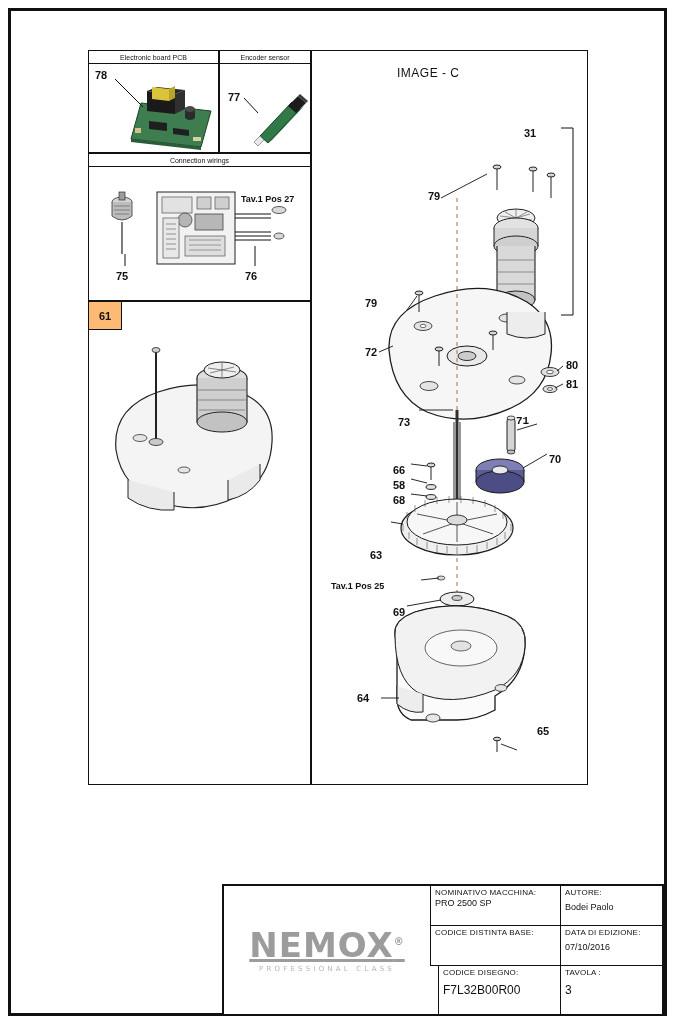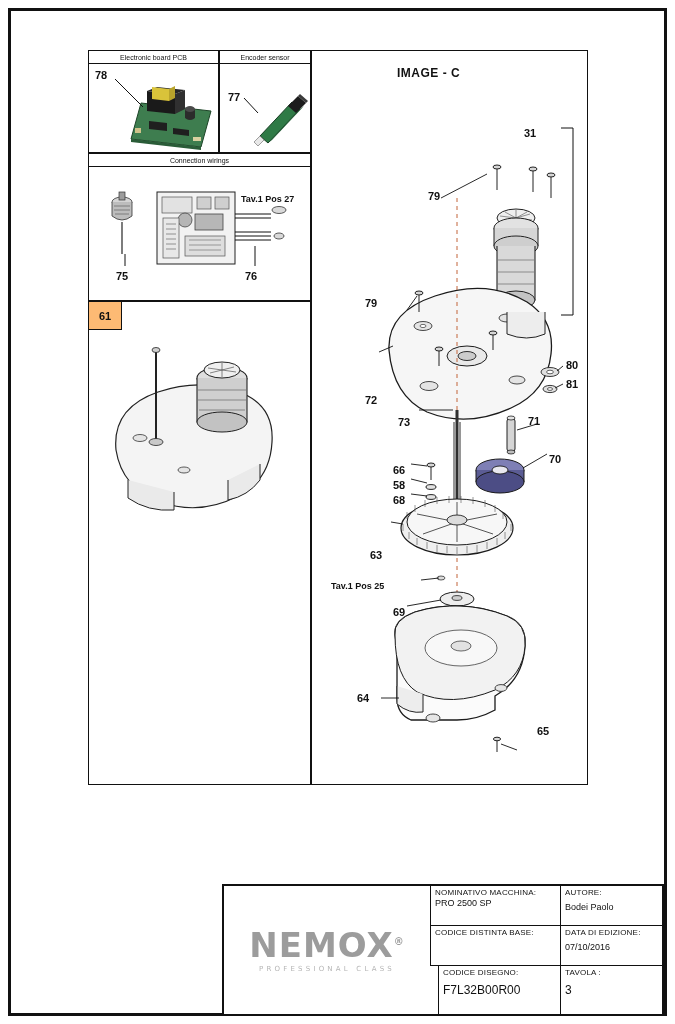--- a/index.html
+++ b/index.html
@@ -19,35 +19,35 @@
   .panel-title{
     position:absolute;left:0;top:0;width:100%;height:13px;
     border-bottom:1px solid #111;box-sizing:border-box;
     font-size:7px;text-align:center;line-height:13px;color:#111;
   }
   .callout{position:absolute;font-size:11px;font-weight:bold;color:#111;}
   .boxnum{
     position:absolute;border:1px solid #111;box-sizing:border-box;
     font-size:11px;font-weight:bold;text-align:center;color:#111;background:#fdba74;
   }
-  .imglabel{position:absolute;font-size:12px;font-weight:bold;letter-spacing:.5px;color:#111;}
+  .imglabel{position:absolute;font-size:12px;font-weight:normal;letter-spacing:.5px;color:#111;}
   .tavlabel{position:absolute;font-size:9px;font-weight:bold;color:#111;}
   
   .titleblock{
     position:absolute;left:222px;top:884px;width:442px;height:132px;
     border:2px solid #111;box-sizing:border-box;background:#fff;
   }
   .tb-logo{
     position:absolute;left:0;top:0;width:206px;height:100%;
     display:flex;flex-direction:column;align-items:center;justify-content:center;
   }
   .nemox{
     font-family:"DejaVu Sans", sans-serif;
     font-size:34px;font-weight:bold;color:#9c9c9c;letter-spacing:1px;
-    position:relative;line-height:1;
+    position:relative;line-height:1;text-decoration:underline;
   }
   .nemox .reg{font-size:10px;vertical-align:super;}
   .nemox-sub{
     font-size:7px;color:#b5b5b5;letter-spacing:3.2px;margin-top:3px;
     font-family:"DejaVu Sans", sans-serif;
   }
   .tb-fields{position:absolute;left:206px;top:0;right:0;bottom:0;}
   .tbcell{position:absolute;box-sizing:border-box;border-left:1px solid #111;border-bottom:1px solid #111;}
   .tbcell.nb{border-bottom:none;}
   .tbcell .lab{font-size:8px;color:#111;padding:2px 0 0 4px;letter-spacing:.2px;}
@@ -387,25 +387,25 @@
       <line x1="110" y1="530" x2="128" y2="528"></line>
       <line x1="96" y1="556" x2="130" y2="550"></line>
       <line x1="70" y1="648" x2="88" y2="648"></line>
       <line x1="206" y1="700" x2="190" y2="694"></line>
     </g>
   </svg>
 
   <div class="callout" style="left:524px;top:127px;">31</div>
   <div class="callout" style="left:428px;top:190px;">79</div>
   <div class="callout" style="left:365px;top:297px;">79</div>
-  <div class="callout" style="left:365px;top:346px;margin-top:48px;">72</div>
+  <div class="callout" style="left:365px;top:346px;">72</div>
   <div class="callout" style="left:398px;top:416px;">73</div>
   <div class="callout" style="left:566px;top:359px;">80</div>
   <div class="callout" style="left:566px;top:378px;">81</div>
-  <div class="callout" style="left:528px;top:415px;">71</div>
+  <div class="callout" style="left:516px;top:415px;font-family:Liberation Mono, monospace;">71</div>
   <div class="callout" style="left:549px;top:453px;">70</div>
   <div class="callout" style="left:393px;top:464px;">66</div>
   <div class="callout" style="left:393px;top:479px;">58</div>
   <div class="callout" style="left:393px;top:494px;">68</div>
   <div class="callout" style="left:370px;top:549px;">63</div>
   <div class="callout" style="left:393px;top:606px;">69</div>
   <div class="callout" style="left:357px;top:692px;">64</div>
   <div class="callout" style="left:537px;top:725px;">65</div>
   <div class="tavlabel" style="left:331px;top:581px;">Tav.1 Pos 25</div>
 

